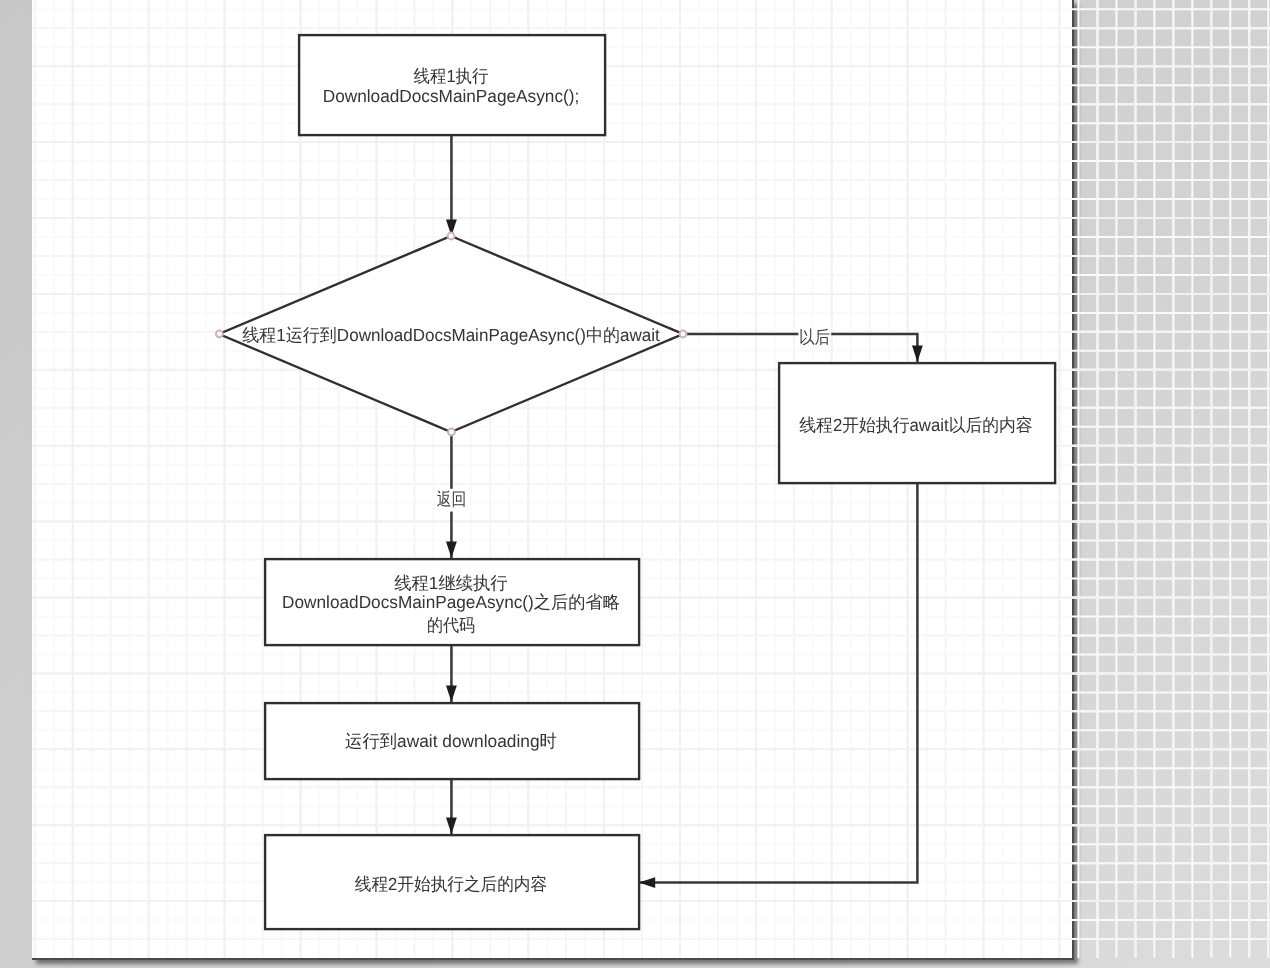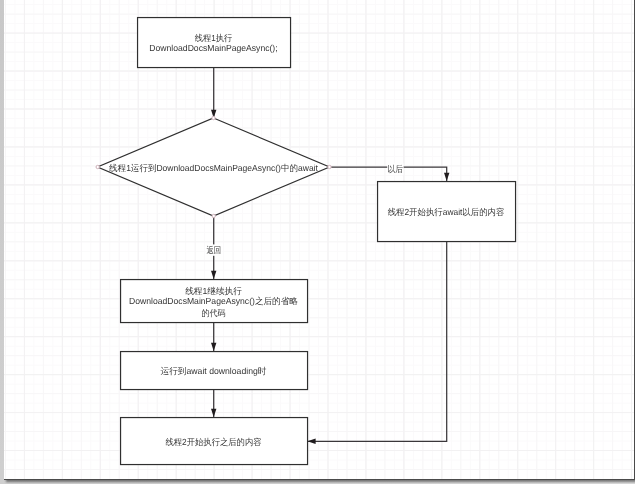--- a/index.html
+++ b/index.html
@@ -16,22 +16,22 @@
   }
   #page {
     position: relative;
     width: 635px;
     height: 484px;
     background: linear-gradient(135deg, #c8c8c8 0%, #d2d2d2 60%, #dcdcdc 100%);
     overflow: hidden;
   }
   #canvas {
     position: absolute;
-    left: 4px; top: 0;
-    width: 631px;
+    left: 16px; top: 0;
+    width: 521px;
     height: 480px;
     background: #ffffff;
     border-right: 1px solid #4a4a4a;
     border-bottom: 1px solid #4a4a4a;
     box-sizing: border-box;
     box-shadow: 2px 2px 2px rgba(0,0,0,0.45);
   }
   .layer {
     position: absolute;
     left: 0; top: 0;

